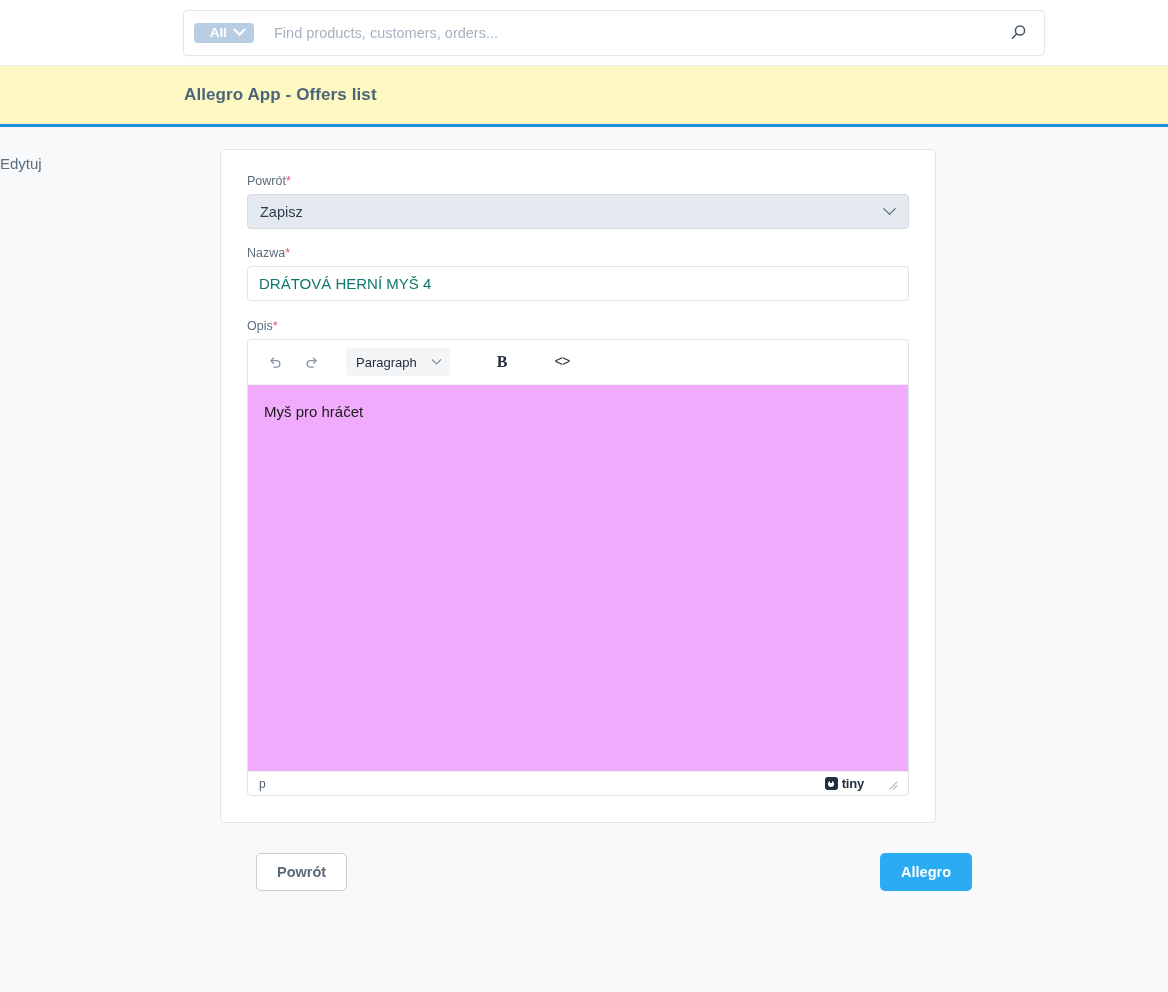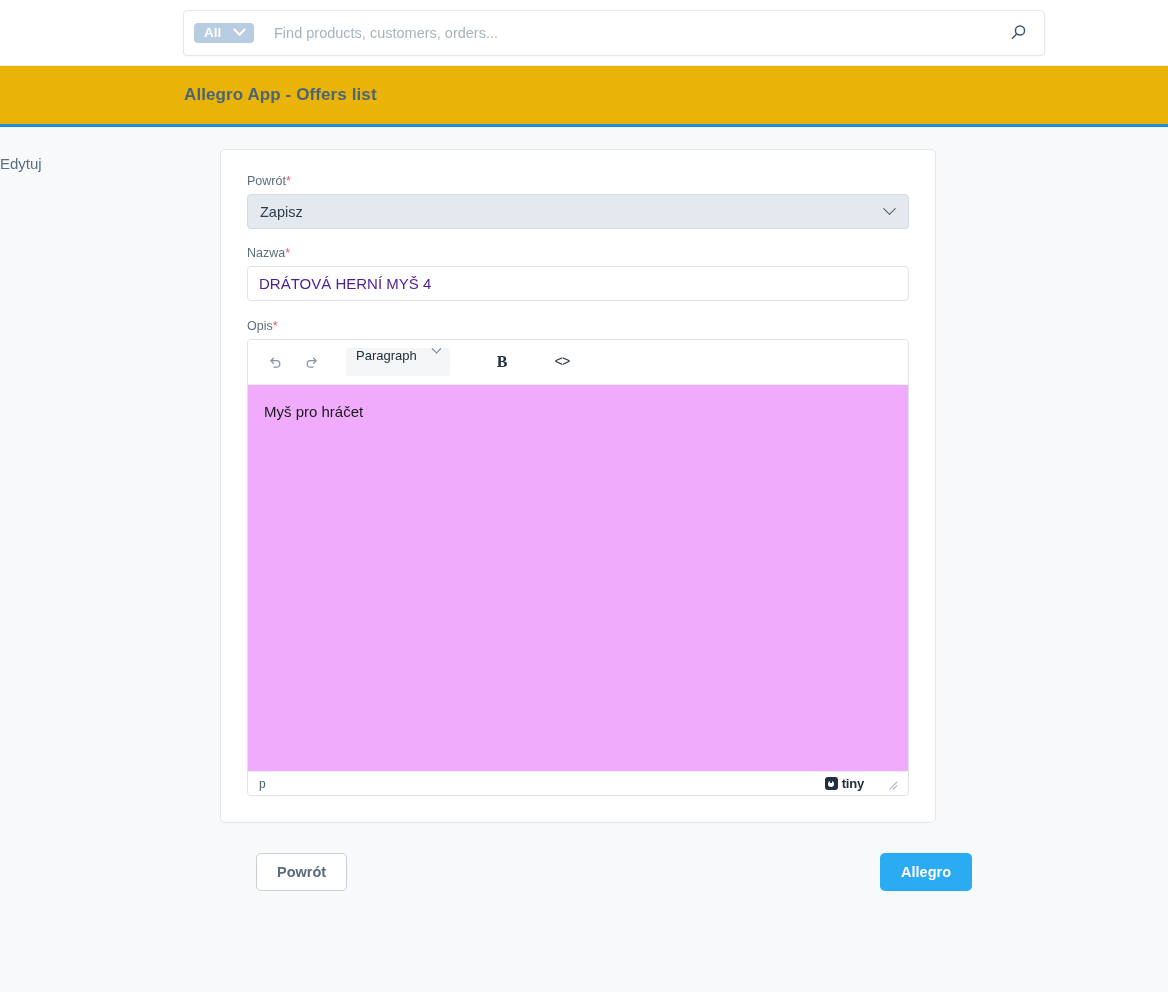--- a/index.html
+++ b/index.html
@@ -40,21 +40,21 @@
   .scope-btn {
     background: #b8cde2;
     color: #ffffff;
     border: none;
     border-radius: 4px;
     height: 20px;
     min-width: 60px;
     padding: 0 10px;
     display: flex;
     align-items: center;
-    justify-content: space-between;
+    justify-content: flex-end;
     gap: 8px;
     font-size: 13.5px;
     font-weight: 600;
     cursor: pointer;
   }
   .scope-btn .caret {
     display: inline-block;
     width: 9px;
     height: 9px;
     border-right: 2px solid #ffffff;
@@ -79,21 +79,21 @@
     background: transparent;
     display: flex;
     align-items: center;
     justify-content: center;
     cursor: pointer;
   }
 
   
   .titlebar {
     height: 61px;
-    background: #eab308;
+    background: #fef9c3;
     border-bottom: 3px solid #1f8fdd;
     display: flex;
     align-items: center;
     padding-left: 184px;
   }
   .page-title {
     font-size: 17px;
     font-weight: bold;
     color: #4a6579;
     letter-spacing: 0.1px;
@@ -157,21 +157,21 @@
 
   .text-input {
     width: 100%;
     height: 35px;
     border: 1px solid #dfe3e8;
     border-radius: 4px;
     background: #ffffff;
     padding: 0 11px;
     font-family: "Liberation Sans", sans-serif;
     font-size: 15px;
-    color: #4c1d95;
+    color: #0f766e;
     outline: none;
   }
   .spacer-16 { height: 17px; }
   .spacer-17 { height: 18px; }
 
   
   .editor {
     width: 100%;
     border: 1px solid #dfe3e8;
     border-radius: 4px;
@@ -210,20 +210,21 @@
     color: #222f3e;
     font-family: "Liberation Mono", monospace;
     letter-spacing: -1px;
   }
   .tb-select {
     height: 28px;
     background: #f4f5f7;
     border: none;
     border-radius: 3px;
     display: flex;
+    align-items: center;
     padding: 0 10px;
     margin: 0 10px 0 14px;
     min-width: 104px;
     justify-content: space-between;
     cursor: pointer;
   }
   .tb-select .tb-sel-label {
     font-size: 13px;
     color: #222f3e;
   }

